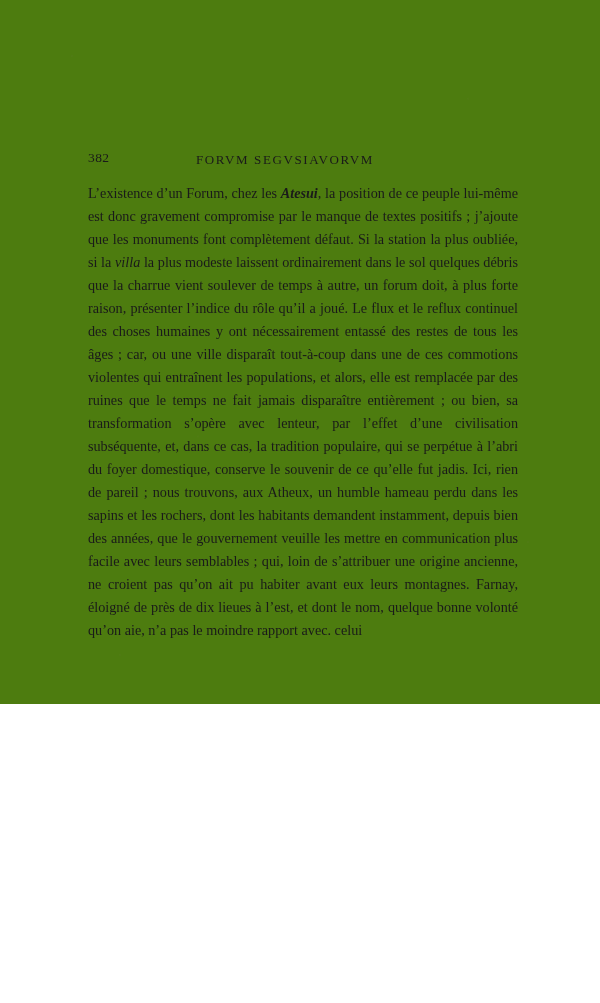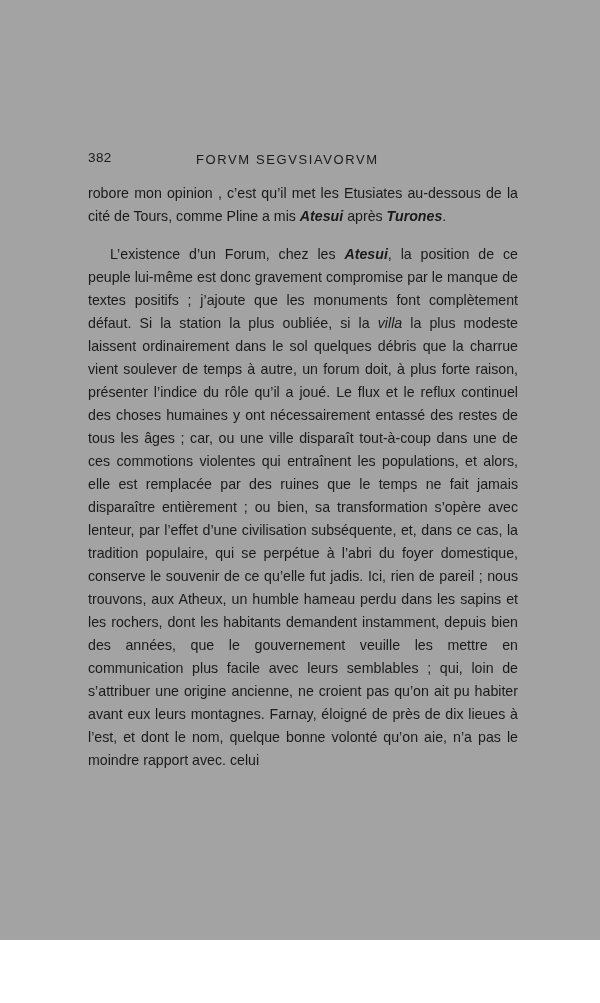--- a/index.html
+++ b/index.html
@@ -3,24 +3,24 @@
 <meta charset="utf-8">
 <style>
   html, body {
     margin: 0;
     padding: 0;
     background: #ffffff;
   }
   .page {
     position: relative;
     width: 600px;
-    height: 940px;
-    background: #a3a3a3;
+    height: 704px;
+    background: #4d7c0f;
     overflow: hidden;
-    font-family: Liberation Sans, sans-serif;
+    font-family: Liberation Serif, serif;
     color: #1a1a1a;
   }
   
   .page::before {
     content: "";
     position: absolute;
     inset: 0;
     pointer-events: none;
     background:
       radial-gradient(circle at 12% 8%, rgba(120,110,95,0.06) 0 1px, transparent 1.2px),
@@ -80,18 +80,17 @@
 <body>
 
 <div class="page">
   <div class="content">
 
     <div class="runhead">
       <span class="folio">382</span>
       <span class="running-title">FORVM SEGVSIAVORVM</span>
     </div>
 
-    <p class="para"><span>robore mon opinion , c’est qu’il met les Etusiates au-dessous de la cité de Tours, comme Pline a mis </span><span class="it">Atesui</span><span> après </span><span class="it">Turones</span><span>.</span></p>
 
     <p class="para"><span>L’existence d’un Forum, chez les </span><span class="it">Atesui</span><span>, la position de ce peuple lui-même est donc gravement compromise par le manque de textes positifs ; j’ajoute que les monuments font complètement défaut. Si la station la plus oubliée, si la </span><span class="iu">villa</span><span> la plus modeste laissent ordinairement dans le sol quelques débris que la charrue vient soulever de temps à autre, un forum doit, à plus forte raison, présenter l’indice du rôle qu’il a joué. Le flux et le reflux continuel des choses humaines y ont nécessairement entassé des restes de tous les âges ; car, ou une ville disparaît tout-à-coup dans une de ces commotions violentes qui entraînent les populations, et alors, elle est remplacée par des ruines que le temps ne fait jamais disparaître entièrement ; ou bien, sa transformation s’opère avec lenteur, par l’effet d’une civilisation subséquente, et, dans ce cas, la tradition populaire, qui se perpétue à l’abri du foyer domestique, conserve le souvenir de ce qu’elle fut jadis. Ici, rien de pareil ; nous trouvons, aux Atheux, un humble hameau perdu dans les sapins et les rochers, dont les habitants demandent instamment, depuis bien des années, que le gouvernement veuille les mettre en communication plus facile avec leurs semblables ; qui, loin de s’attribuer une origine ancienne, ne croient pas qu’on ait pu habiter avant eux leurs montagnes. Farnay, éloigné de près de dix lieues à l’est, et dont le nom, quelque bonne volonté qu’on aie, n’a pas le moindre rapport avec. celui</span></p>
 
   </div>
 </div>
 
 </body></html>

